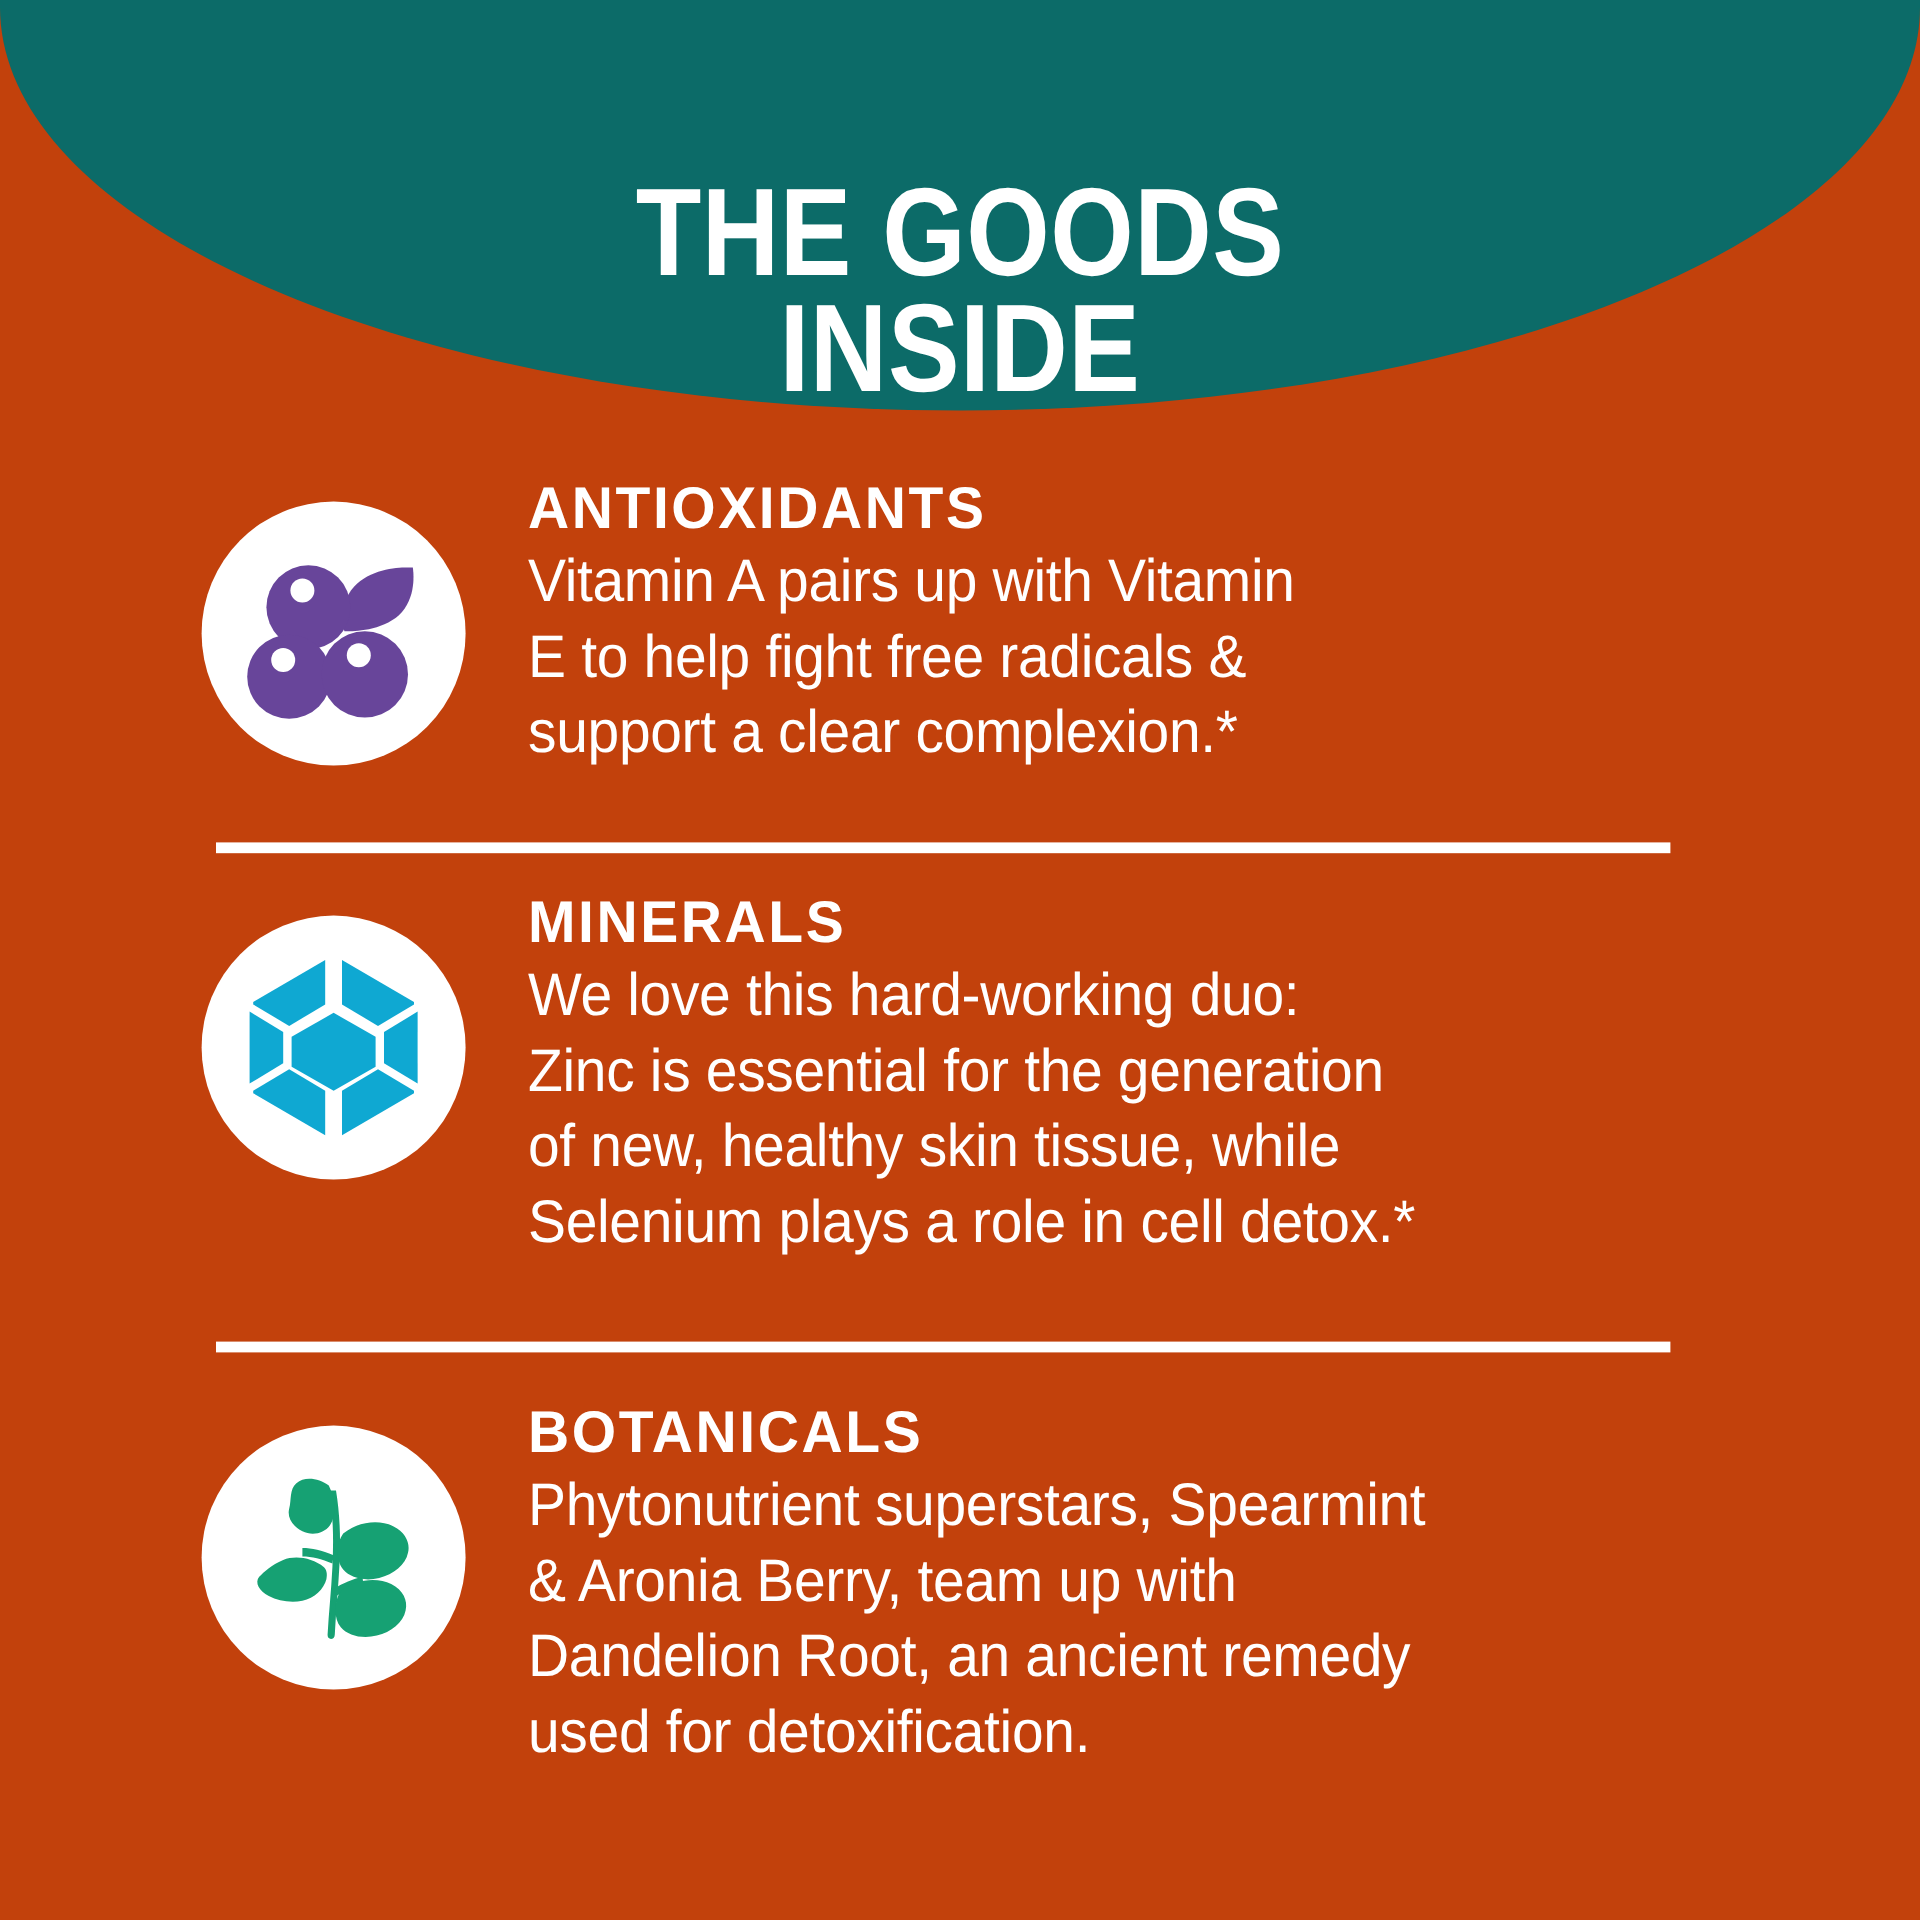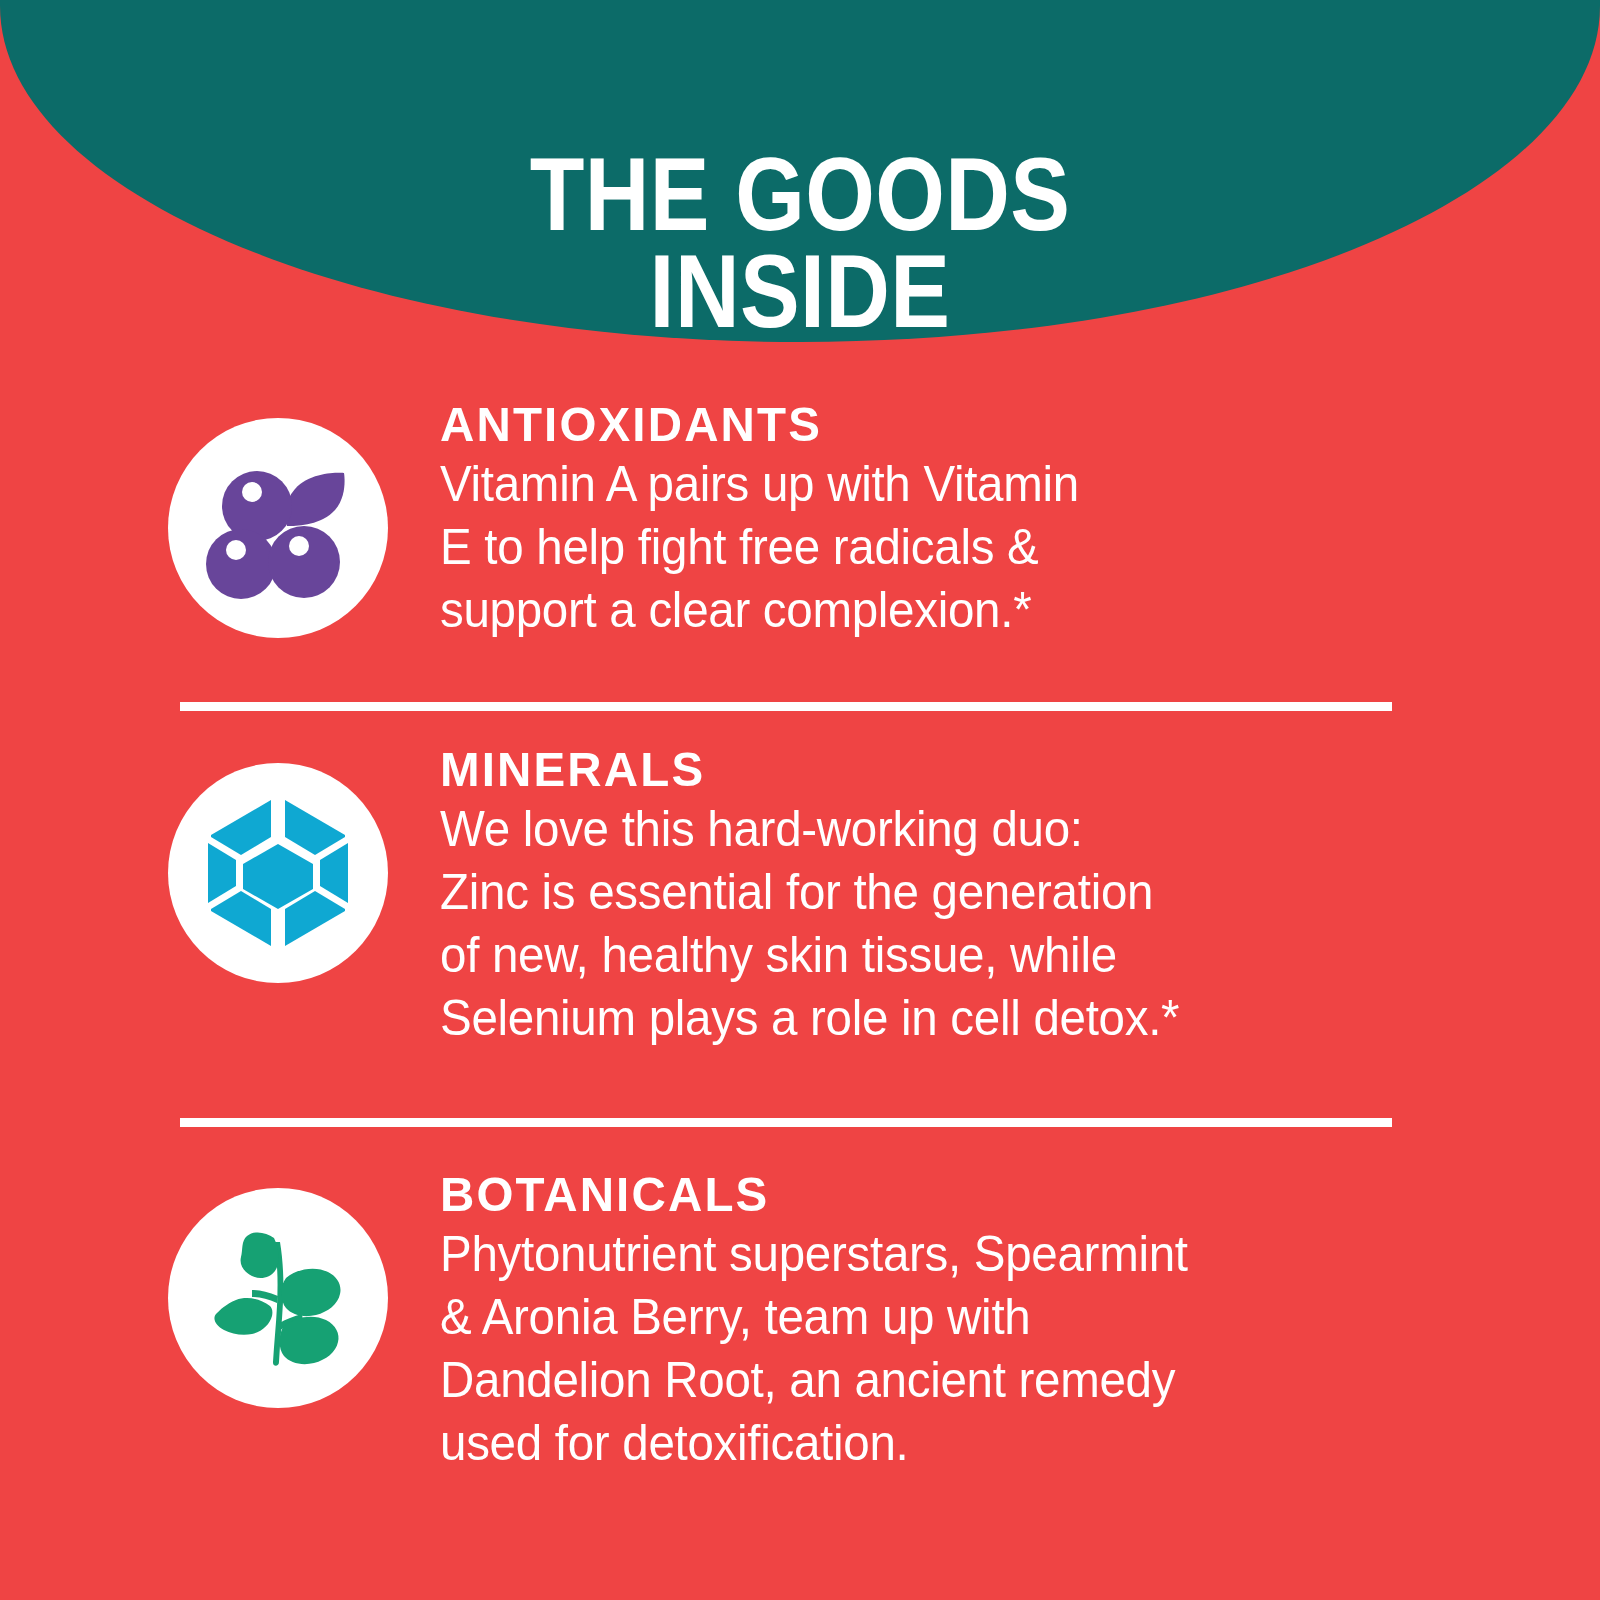--- a/index.html
+++ b/index.html
@@ -11,21 +11,21 @@
     height: 1600px;
     overflow: hidden;
     font-family: "Liberation Sans", sans-serif;
     background: #68c9b5;
   }
 
   #page {
     position: relative;
     width: 1600px;
     height: 1600px;
-    background: #ef4444;
+    background: #c2410c;
     overflow: hidden;
   }
 
   
   .header-arc {
     position: absolute;
     left: 0;
     top: 0;
     width: 1600px;
     height: 345px;

